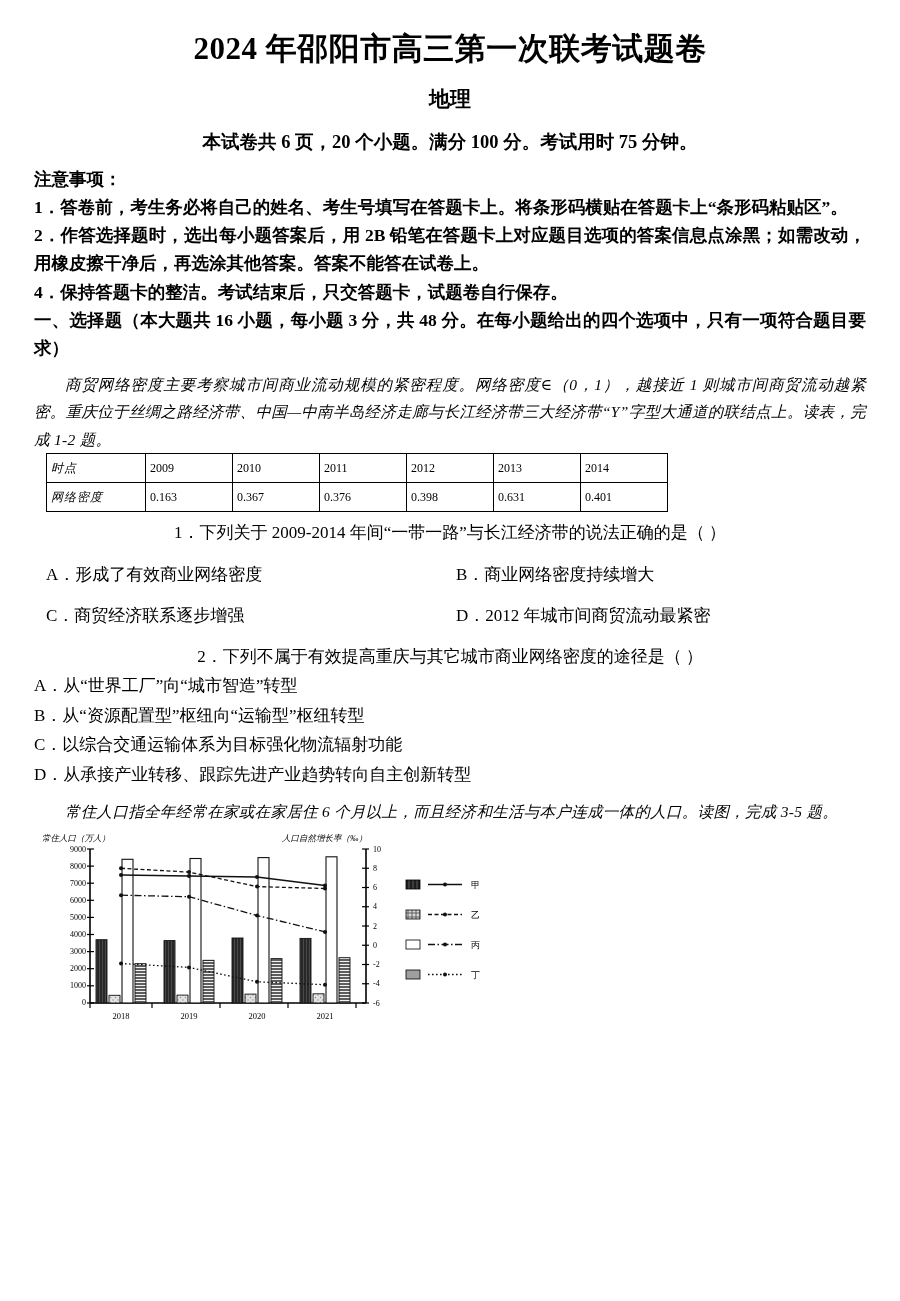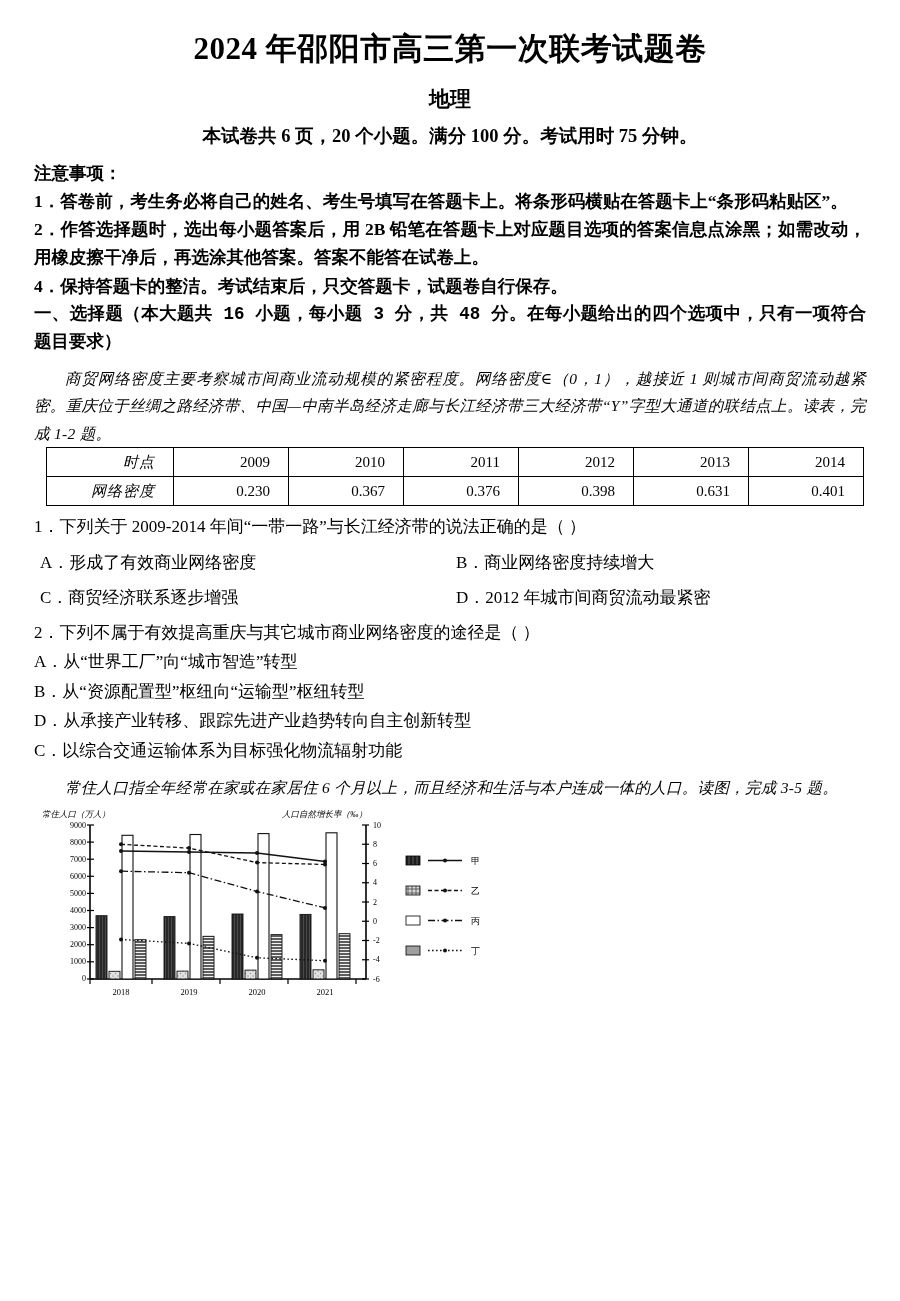--- a/index.html
+++ b/index.html
@@ -36,21 +36,21 @@
     text-align: center;
     font-size: 21px;
     font-weight: bold;
     margin: 16px 0 0 0;
     line-height: 1.3;
   }
   .doc-meta {
     text-align: center;
     font-size: 18.5px;
     font-weight: bold;
-    margin: 11px 0 0 0;
+    margin: 17px 0 0 0;
     line-height: 1.3;
   }
 
   
   .notice-head {
     font-size: 17.5px;
     font-weight: bold;
     margin: 13px 0 0 0;
     line-height: 1.45;
   }
@@ -62,21 +62,20 @@
     text-align: justify;
     text-justify: inter-ideograph;
   }
   .section-head {
     font-size: 17.5px;
     font-weight: bold;
     line-height: 1.62;
     margin: 0;
     text-align: justify;
     text-justify: inter-ideograph;
-    font-family: Liberation Mono, monospace;
   }
 
   
   .passage {
     font-size: 15.5px;
     line-height: 1.78;
     margin: 8px 0 0 0;
     text-indent: 2em;
     text-align: justify;
     text-justify: inter-ideograph;
@@ -93,46 +92,47 @@
   }
 
   
   table.density {
     border-collapse: collapse;
     margin: 0 0 0 12px;
     table-layout: fixed;
   }
   table.density td {
     border: 1px solid #000;
-    text-align: right;
-    font-size: 15px;
+    text-align: left;
+    font-size: 12px;
     height: 28px;
-    padding: 0 18px;
+    padding: 0 4px;
     font-family: "Liberation Serif", "DejaVu Serif", serif;
   }
   table.density td.rowhead {
     width: 90px;
     font-style: italic;
     letter-spacing: 1px;
   }
   table.density td.cell {
     width: 78px;
   }
 
   
   .question {
     font-size: 17px;
     line-height: 1.72;
     margin: 6px 0 0 0;
+    text-align: center;
   }
   .opt-row {
     display: flex;
     font-size: 17px;
     line-height: 1.72;
-    margin: 6px;
+    margin: 12px;
   }
   .opt-row .opt {
     width: 50%;
     box-sizing: border-box;
   }
   .opt-row .opt.first { padding-left: 0; }
   .opt-row .opt.second { padding-left: 6px; }
   .opt-line {
     font-size: 17px;
     line-height: 1.74;
@@ -173,21 +173,21 @@
         <td class="rowhead">时点</td>
         <td class="cell">2009</td>
         <td class="cell">2010</td>
         <td class="cell">2011</td>
         <td class="cell">2012</td>
         <td class="cell">2013</td>
         <td class="cell">2014</td>
       </tr>
       <tr>
         <td class="rowhead">网络密度</td>
-        <td class="cell">0.230</td>
+        <td class="cell">0.163</td>
         <td class="cell">0.367</td>
         <td class="cell">0.376</td>
         <td class="cell">0.398</td>
         <td class="cell">0.631</td>
         <td class="cell">0.401</td>
       </tr>
     </tbody>
   </table>
 
   <p class="question">1．下列关于 2009-2014 年间“一带一路”与长江经济带的说法正确的是（      ）</p>
@@ -196,22 +196,22 @@
     <div class="opt second">B．商业网络密度持续增大</div>
   </div>
   <div class="opt-row">
     <div class="opt first">C．商贸经济联系逐步增强</div>
     <div class="opt second">D．2012 年城市间商贸流动最紧密</div>
   </div>
 
   <p class="question">2．下列不属于有效提高重庆与其它城市商业网络密度的途径是（      ）</p>
   <p class="opt-line">A．从“世界工厂”向“城市智造”转型</p>
   <p class="opt-line">B．从“资源配置型”枢纽向“运输型”枢纽转型</p>
+  <p class="opt-line">C．以综合交通运输体系为目标强化物流辐射功能</p>
   <p class="opt-line">D．从承接产业转移、跟踪先进产业趋势转向自主创新转型</p>
-  <p class="opt-line">C．以综合交通运输体系为目标强化物流辐射功能</p>
 
   <p class="passage">常住人口指全年经常在家或在家居住 6 个月以上，而且经济和生活与本户连成一体的人口。读图，完成 3-5 题。</p>
 
   <div class="figure">
     <svg class="chart-svg" width="500" height="205" viewBox="0 0 500 205">
       <defs>
         <pattern id="pat-dark" width="6" height="6" patternUnits="userSpaceOnUse">
           <rect width="6" height="6" fill="#4a4a4a"></rect>
           <path d="M1 0 V6 M4 0 V6" stroke="#111" stroke-width="1.2"></path>
         </pattern>

